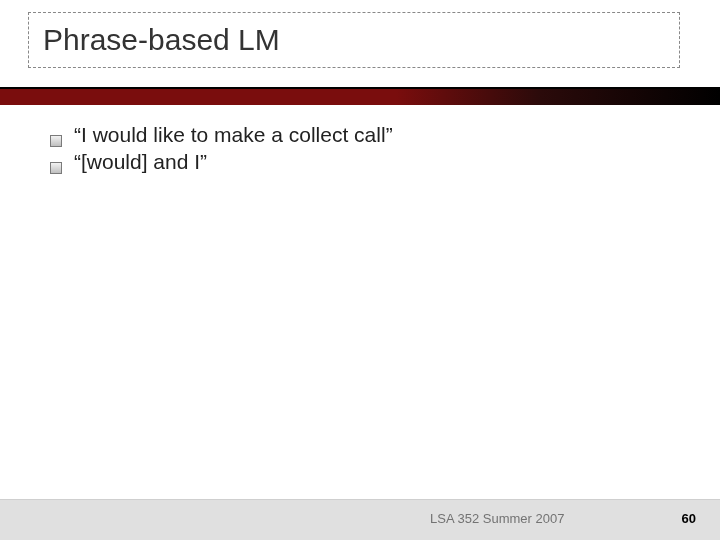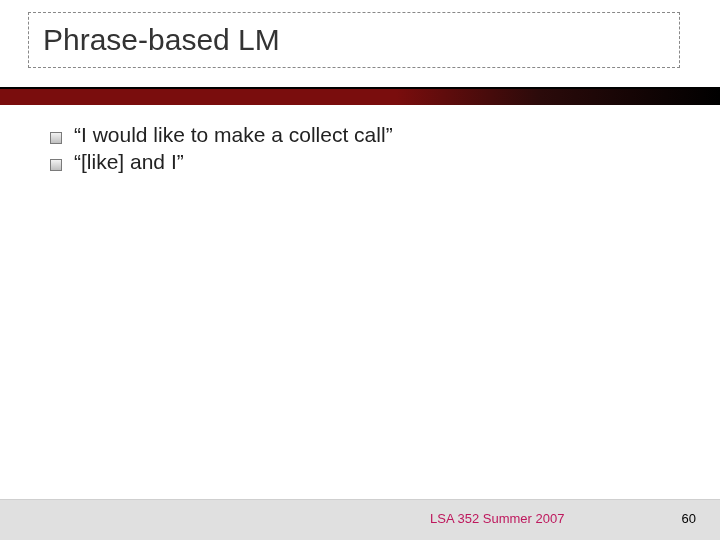--- a/index.html
+++ b/index.html
@@ -35,21 +35,21 @@
     border-top: 2px solid #000;
   }
   .content {
     position: absolute;
     top: 120px;
     left: 50px;
     right: 40px;
   }
   .bullet-row {
     display: flex;
-    align-items: center;
+    align-items: flex-end;
     margin: 3px 0;
   }
   .bullet-icon {
     width: 12px;
     height: 12px;
     flex: 0 0 12px;
     margin-top: 6px;
     margin-right: 12px;
     background: linear-gradient(to bottom, #f2f2f2 0%, #bfbfbf 100%);
     border: 1px solid #7a7a7a;
@@ -74,49 +74,49 @@
     bottom: 40px;
     width: 720px;
     height: 1px;
     background: #cfcfcf;
   }
   .footer-text {
     position: absolute;
     bottom: 14px;
     left: 430px;
     font-size: 13px;
-    color: #be185d;
+    color: #737373;
     font-family: Arial, sans-serif;
   }
   .page-num {
     position: absolute;
     bottom: 14px;
     right: 24px;
     font-size: 13px;
-    font-weight: normal;
+    font-weight: bold;
     color: #000;
     font-family: Arial, sans-serif;
   }
 </style>
 </head>
 <body>
 
 <div class="title-box">
   <span class="title-text">Phrase-based LM</span>
 </div>
 
 <div class="maroon-bar"></div>
 
 <div class="content">
   <div class="bullet-row">
     <div class="bullet-icon"></div>
     <div class="bullet-text">“I would like to make a collect call”</div>
   </div>
   <div class="bullet-row">
     <div class="bullet-icon"></div>
-    <div class="bullet-text">“[like] and I”</div>
+    <div class="bullet-text">“[would] and I”</div>
   </div>
 </div>
 
 <div class="footer-line"></div>
 <div class="footer-bg"></div>
 <div class="footer-text">LSA 352 Summer 2007</div>
 <div class="page-num">60</div>
 
 </body></html>

